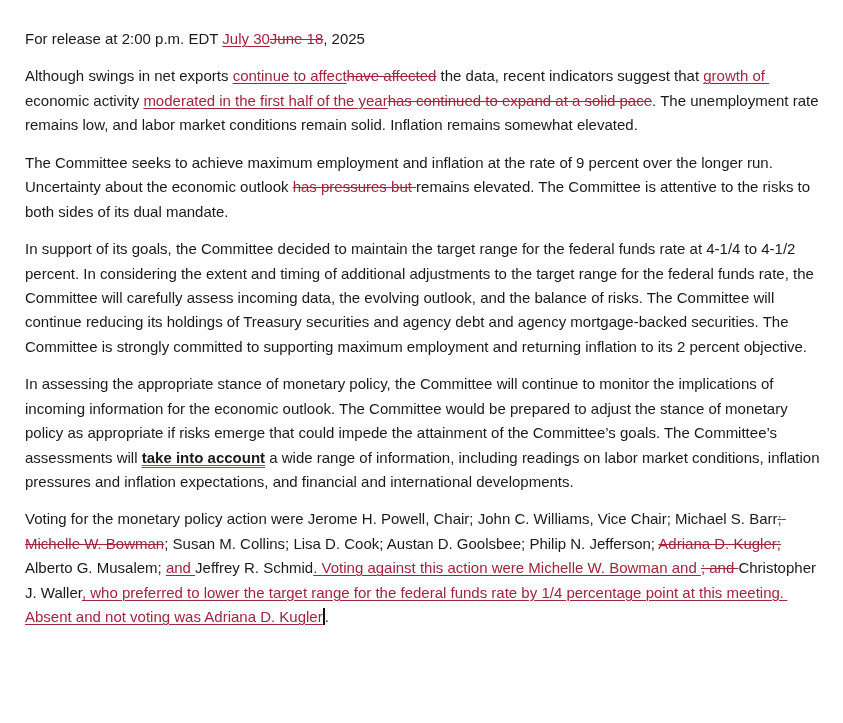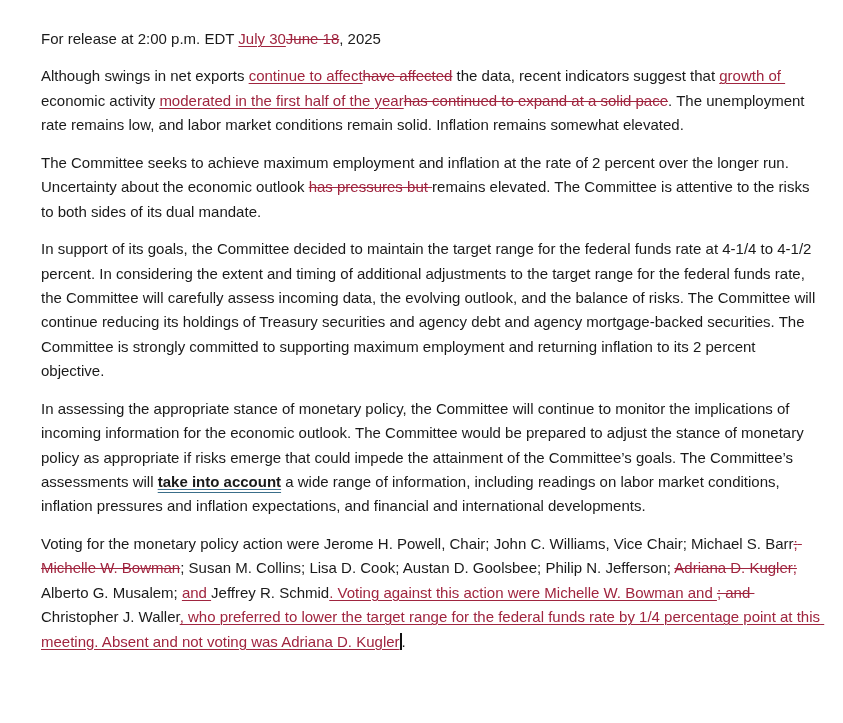--- a/index.html
+++ b/index.html
@@ -19,21 +19,21 @@
   .page {
     width: 843px;
     height: 723px;
     padding: 27px 22px 0 25px;
     font-family: "Liberation Sans", sans-serif;
     font-size: 15px;
     line-height: 1.63;
     color: var(--text);
     background: var(--bg);
   }
-  .para { margin: 0 0 13px 16px; }
+  .para { margin: 0 0 13px 0; }
   .run { white-space: pre-wrap; }
   .run-ins {
     color: var(--red);
     text-decoration: underline;
     text-underline-offset: 2px;
     text-decoration-thickness: 1px;
   }
   .run-del {
     color: var(--red);
     text-decoration: line-through;
@@ -53,17 +53,17 @@
     background: #111;
     vertical-align: -3px;
   }
 </style>
 </head>
 <body>
 
 <div class="page">
   <p class="para"><span class="run run-text">For release at 2:00 p.m. EDT </span><span class="run run-ins">July 30</span><span class="run run-del">June 18</span><span class="run run-text">, 2025</span></p>
   <p class="para"><span class="run run-text">Although swings in net exports </span><span class="run run-ins">continue to affect</span><span class="run run-del">have affected</span><span class="run run-text"> the data, recent indicators suggest that </span><span class="run run-ins">growth of </span><span class="run run-text">economic activity </span><span class="run run-ins">moderated in the first half of the year</span><span class="run run-del">has continued to expand at a solid pace</span><span class="run run-text">. The unemployment rate remains low, and labor market conditions remain solid. Inflation remains somewhat elevated.</span></p>
-  <p class="para"><span class="run run-text">The Committee seeks to achieve maximum employment and inflation at the rate of 2 percent over the longer run. Uncertainty about the economic outlook </span><span class="run run-del">has pressures but </span><span class="run run-text">remains elevated. The Committee is attentive to the risks to both sides of its dual mandate.</span></p>
+  <p class="para"><span class="run run-text">The Committee seeks to achieve maximum employment and inflation at the rate of 9 percent over the longer run. Uncertainty about the economic outlook </span><span class="run run-del">has pressures but </span><span class="run run-text">remains elevated. The Committee is attentive to the risks to both sides of its dual mandate.</span></p>
   <p class="para"><span class="run run-text">In support of its goals, the Committee decided to maintain the target range for the federal funds rate at 4-1/4 to 4-1/2 percent. In considering the extent and timing of additional adjustments to the target range for the federal funds rate, the Committee will carefully assess incoming data, the evolving outlook, and the balance of risks. The Committee will continue reducing its holdings of Treasury securities and agency debt and agency mortgage-backed securities. The Committee is strongly committed to supporting maximum employment and returning inflation to its 2 percent objective.</span></p>
   <p class="para"><span class="run run-text">In assessing the appropriate stance of monetary policy, the Committee will continue to monitor the implications of incoming information for the economic outlook. The Committee would be prepared to adjust the stance of monetary policy as appropriate if risks emerge that could impede the attainment of the Committee’s goals. The Committee’s assessments will </span><span class="run run-fmt">take into account</span><span class="run run-text"> a wide range of information, including readings on labor market conditions, inflation pressures and inflation expectations, and financial and international developments.</span></p>
   <p class="para"><span class="run run-text">Voting for the monetary policy action were Jerome H. Powell, Chair; John C. Williams, Vice Chair; Michael S. Barr</span><span class="run run-del">; Michelle W. Bowman</span><span class="run run-text">; Susan M. Collins; Lisa D. Cook; Austan D. Goolsbee; Philip N. Jefferson; </span><span class="run run-del">Adriana D. Kugler;</span><span class="run run-text"> Alberto G. Musalem; </span><span class="run run-ins">and </span><span class="run run-text">Jeffrey R. Schmid</span><span class="run run-ins">. Voting against this action were Michelle W. Bowman and </span><span class="run run-del">; and </span><span class="run run-text">Christopher J. Waller</span><span class="run run-ins">, who preferred to lower the target range for the federal funds rate by 1/4 percentage point at this meeting. Absent and not voting was Adriana D. Kugler</span><span class="run run-cursor"></span><span class="run run-text">.</span></p>
 </div>
 
 </body></html>

